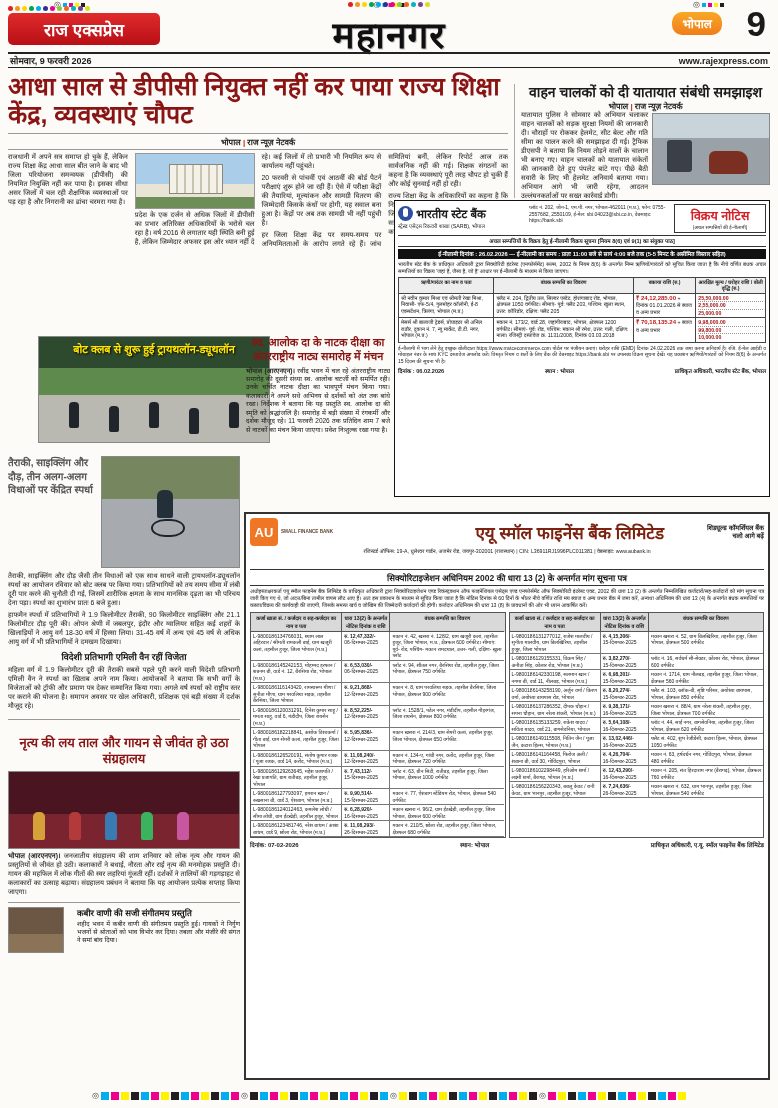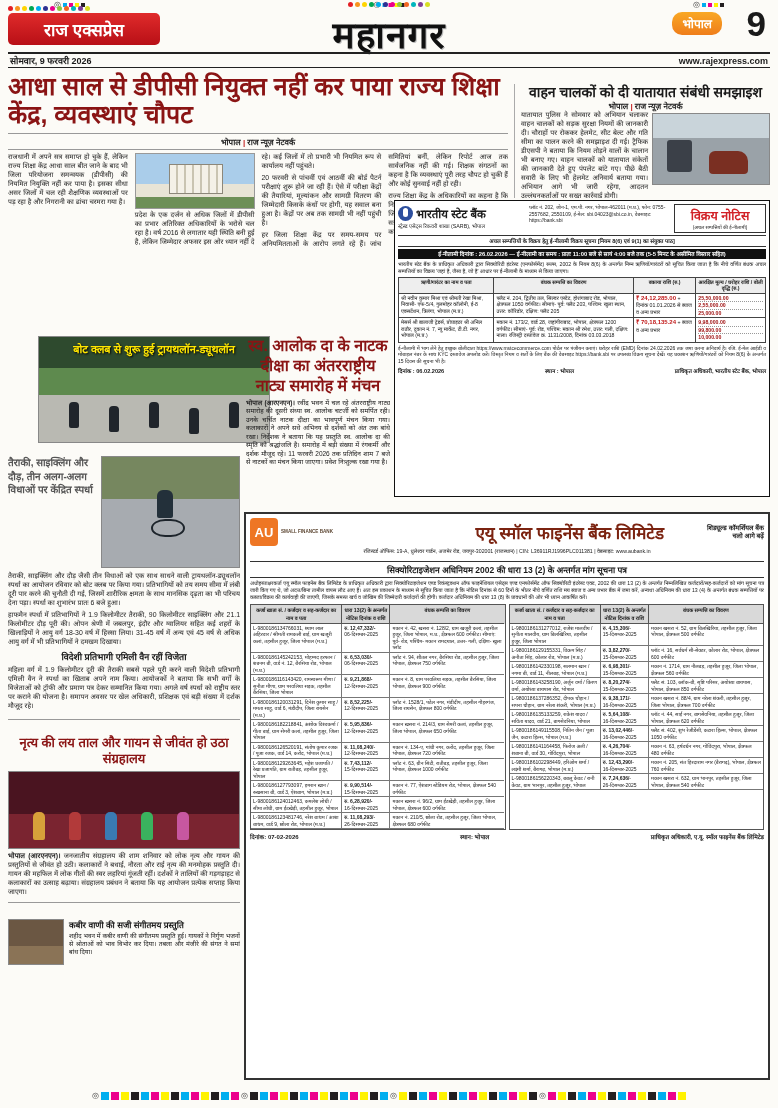--- a/index.html
+++ b/index.html
@@ -80,56 +80,56 @@
   
   .marathon { left:8px; top:336px; width:232px; height:107px; border:0.5px solid #888; position:absolute; overflow:hidden;
     background:linear-gradient(#2e4a2e 0 30%, #5e8a4e 30% 55%, #b9b9b2 55% 100%);margin-left:30px; }
   .marathon .caption { position:absolute; top:4px; left:0; right:0; text-align:center; color:#ffe600; font-weight:900; font-size:11px; text-shadow:1px 1px 2px #000; }
   .runner { position:absolute; bottom:14px; width:10px; height:26px; background:#20252b; border-radius:4px 4px 2px 2px; }
   .runner:nth-child(2){ left:30px; } .runner:nth-child(3){ left:70px; bottom:10px; }
   .runner:nth-child(4){ left:110px; } .runner:nth-child(5){ left:150px; bottom:8px; } .runner:nth-child(6){ left:190px; }
 
   
   .natak { left:246px; top:336px; width:144px; height:168px; overflow:hidden; }
-  .natak .headline { font-size:16px; line-height:1.25; text-align:center; }
+  .natak .headline { font-size:11px; line-height:1.25; text-align:center; }
   .natak .body-text { font-size:6.5px; margin-top:3px; }
 
   
   .left-col { left:8px; top:452px; width:232px; height:634px; overflow:hidden; }
   .khiladi-headline { font-size:15px; line-height:1.2; }
   .khiladi-row { display:flex; gap:5px; margin-top:4px; }
   .khiladi-sub { width:88px; font-size:10px; font-weight:700; color:#555; line-height:1.35; }
   .cyclist-photo { flex:1; height:112px; border:0.5px solid #888; position:relative; overflow:hidden;
     background:linear-gradient(#76875f 0 38%, #a7abb0 38% 100%); }
   .cyclist-photo::before { content:""; position:absolute; left:40%; top:30%; width:16px; height:28px; background:#23303a; border-radius:6px 6px 2px 2px; }
   .cyclist-photo::after { content:""; position:absolute; left:36%; top:56%; width:30px; height:14px; border:2px solid #1d242b; border-radius:50% / 60%; background:transparent; }
   .dance-headline { font-size:13px; text-align:center; line-height:1.25; margin-top:8px; border-top:1px solid #999; padding-top:15px; }
   .dance-photo { width:100%; height:78px; margin-top:4px; border:0.5px solid #888; position:relative; overflow:hidden;
     background:linear-gradient(#4a1420 0 55%, #7a2430 55% 100%); }
   .dancer { position:absolute; bottom:8px; width:12px; height:28px; border-radius:5px 5px 2px 2px; }
   .dancer:nth-child(1){ left:24px; background:#d7a13a; } .dancer:nth-child(2){ left:60px; background:#b23a3a; }
   .dancer:nth-child(3){ left:96px; background:#3a7ab2; } .dancer:nth-child(4){ left:132px; background:#3ab25e; }
   .dancer:nth-child(5){ left:168px; background:#c757a0; }
-  .kabir-box { display:flex; gap:5px; border-top:1px solid #999; margin-top:5px; padding-top:16px; }
+  .kabir-box { display:flex; gap:13px; border-top:1px solid #999; margin-top:5px; padding-top:4px; }
   .kabir-photo { width:56px; height:46px; flex:none; border:0.5px solid #888;
     background:linear-gradient(#6b5743 0 60%, #8a7356 60% 100%); }
   .kabir-title { font-size:8.5px; font-weight:bold; }
   .kabir-text { font-size:6.3px; line-height:1.3; text-align:justify; margin-top:2px; }
 
   
   .au-notice { left:244px; top:512px; width:526px; height:568px; border:2px solid #333; padding:4px; background:#fff; overflow:hidden; }
   .au-header { display:grid; grid-template-columns:88px 1fr 96px; align-items:center; gap:4px; }
   .au-logo { width:28px; height:28px; background:#ee7624; border-radius:4px; color:#fff; font-weight:900; font-size:13px;
     display:flex; align-items:center; justify-content:center; }
   .au-logo-wrap { display:flex; align-items:center; gap:3px; }
   .au-logo-sub { font-size:4.6px; font-weight:bold; color:#5c4632; line-height:1.2; width:52px; }
   .au-title { text-align:right; color:#7b2310; font-weight:900; font-size:17px; }
   .au-right { text-align:right; font-size:6.5px; font-weight:bold; line-height:1.3; }
   .au-addr { text-align:center; font-size:5.2px; margin-top:1px; }
-  .au-act-title { text-align:center; font-size:8.5px; font-weight:900; border-top:1px solid #333; border-bottom:1px solid #333; padding:2px 0; margin-top:6px; }
+  .au-act-title { text-align:center; font-size:8.5px; font-weight:900; border-top:1px solid #333; border-bottom:1px solid #333; padding:2px 0; margin-top:14px; }
   .au-para { font-size:5.2px; line-height:1.32; text-align:justify; margin-top:2px; }
   .au-tables { display:grid; grid-template-columns:1fr 1fr; gap:3px; margin-top:3px; }
   .au-table { border:0.5px solid #555; }
   .au-hrow, .au-row { display:grid; grid-template-columns:36% 19% 45%; }
   .au-hrow { background:#d9d9d9; font-weight:bold; font-size:5.2px; text-align:center; }
   .au-hrow > div { padding:1px; border-right:0.5px solid #555; border-bottom:0.5px solid #555; }
   .au-row > div { font-size:5px; line-height:1.3; padding:1px 2px; border-right:0.5px solid #777; border-bottom:0.5px solid #777; }
   .au-hrow > div:last-child, .au-row > div:last-child { border-right:none; }
   .au-row .amt { display:block; font-weight:bold; }
   .au-footer { display:flex; justify-content:space-between; font-size:6px; font-weight:bold; margin-top:3px; }

